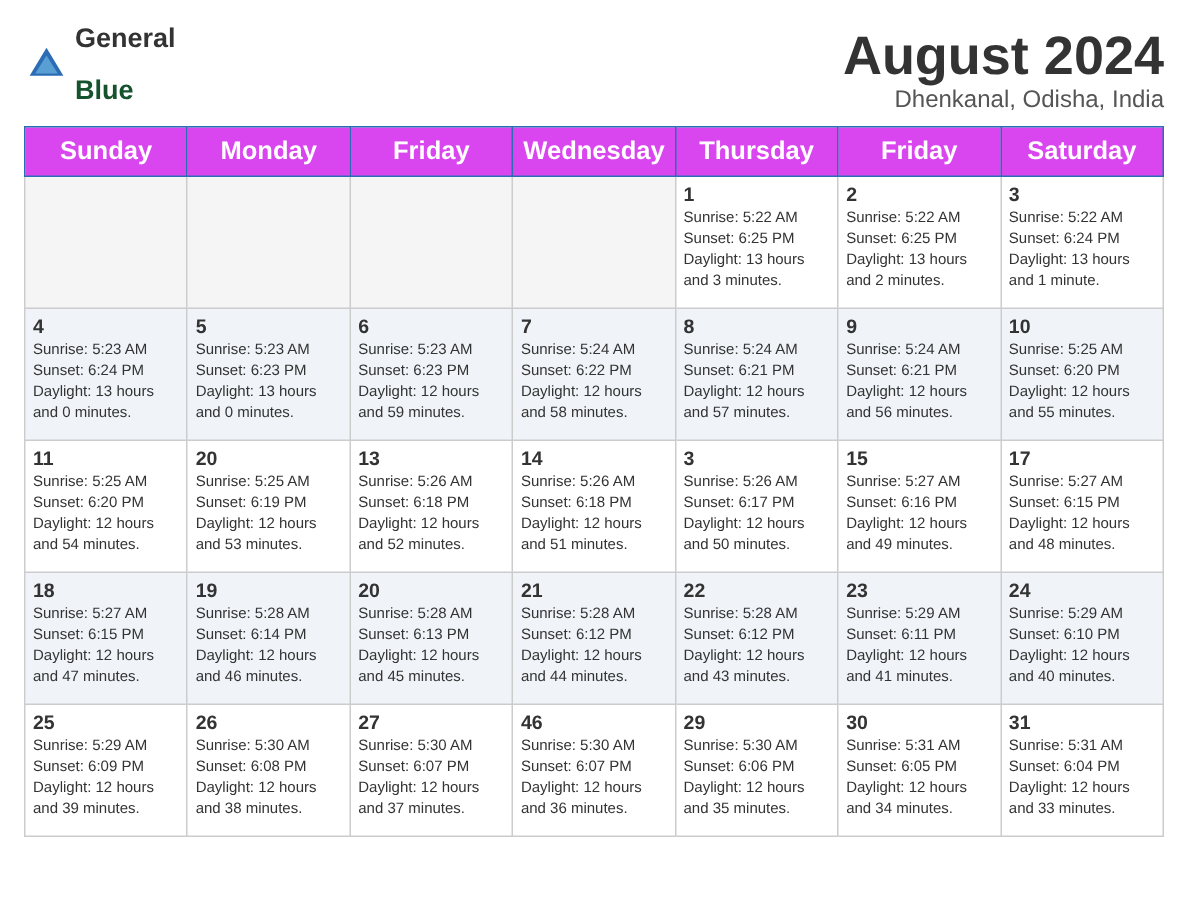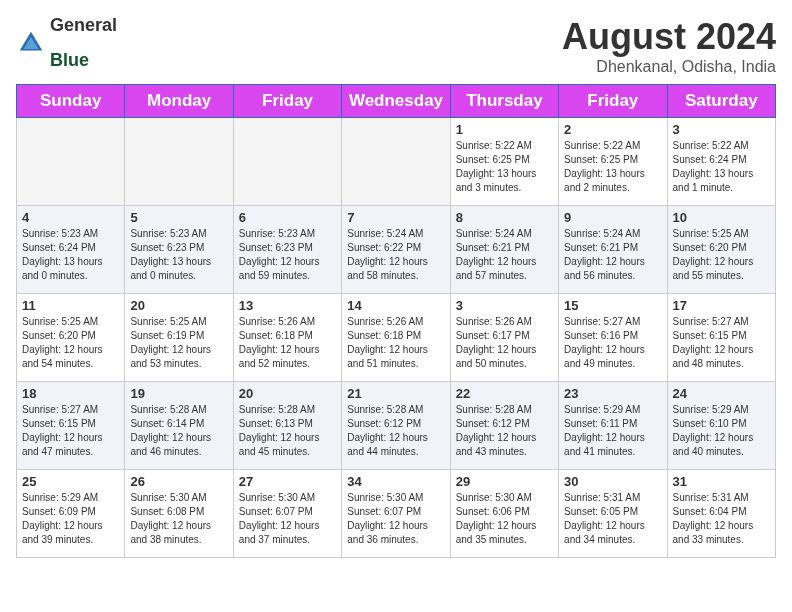--- a/index.html
+++ b/index.html
@@ -234,21 +234,21 @@
         </td>
         <td>
           <span class="day-number">26</span>
           <div class="day-info">Sunrise: 5:30 AM<br>Sunset: 6:08 PM<br>Daylight: 12 hours and 38 minutes.</div>
         </td>
         <td>
           <span class="day-number">27</span>
           <div class="day-info">Sunrise: 5:30 AM<br>Sunset: 6:07 PM<br>Daylight: 12 hours and 37 minutes.</div>
         </td>
         <td>
-          <span class="day-number">34</span>
+          <span class="day-number">46</span>
           <div class="day-info">Sunrise: 5:30 AM<br>Sunset: 6:07 PM<br>Daylight: 12 hours and 36 minutes.</div>
         </td>
         <td>
           <span class="day-number">29</span>
           <div class="day-info">Sunrise: 5:30 AM<br>Sunset: 6:06 PM<br>Daylight: 12 hours and 35 minutes.</div>
         </td>
         <td>
           <span class="day-number">30</span>
           <div class="day-info">Sunrise: 5:31 AM<br>Sunset: 6:05 PM<br>Daylight: 12 hours and 34 minutes.</div>
         </td>

